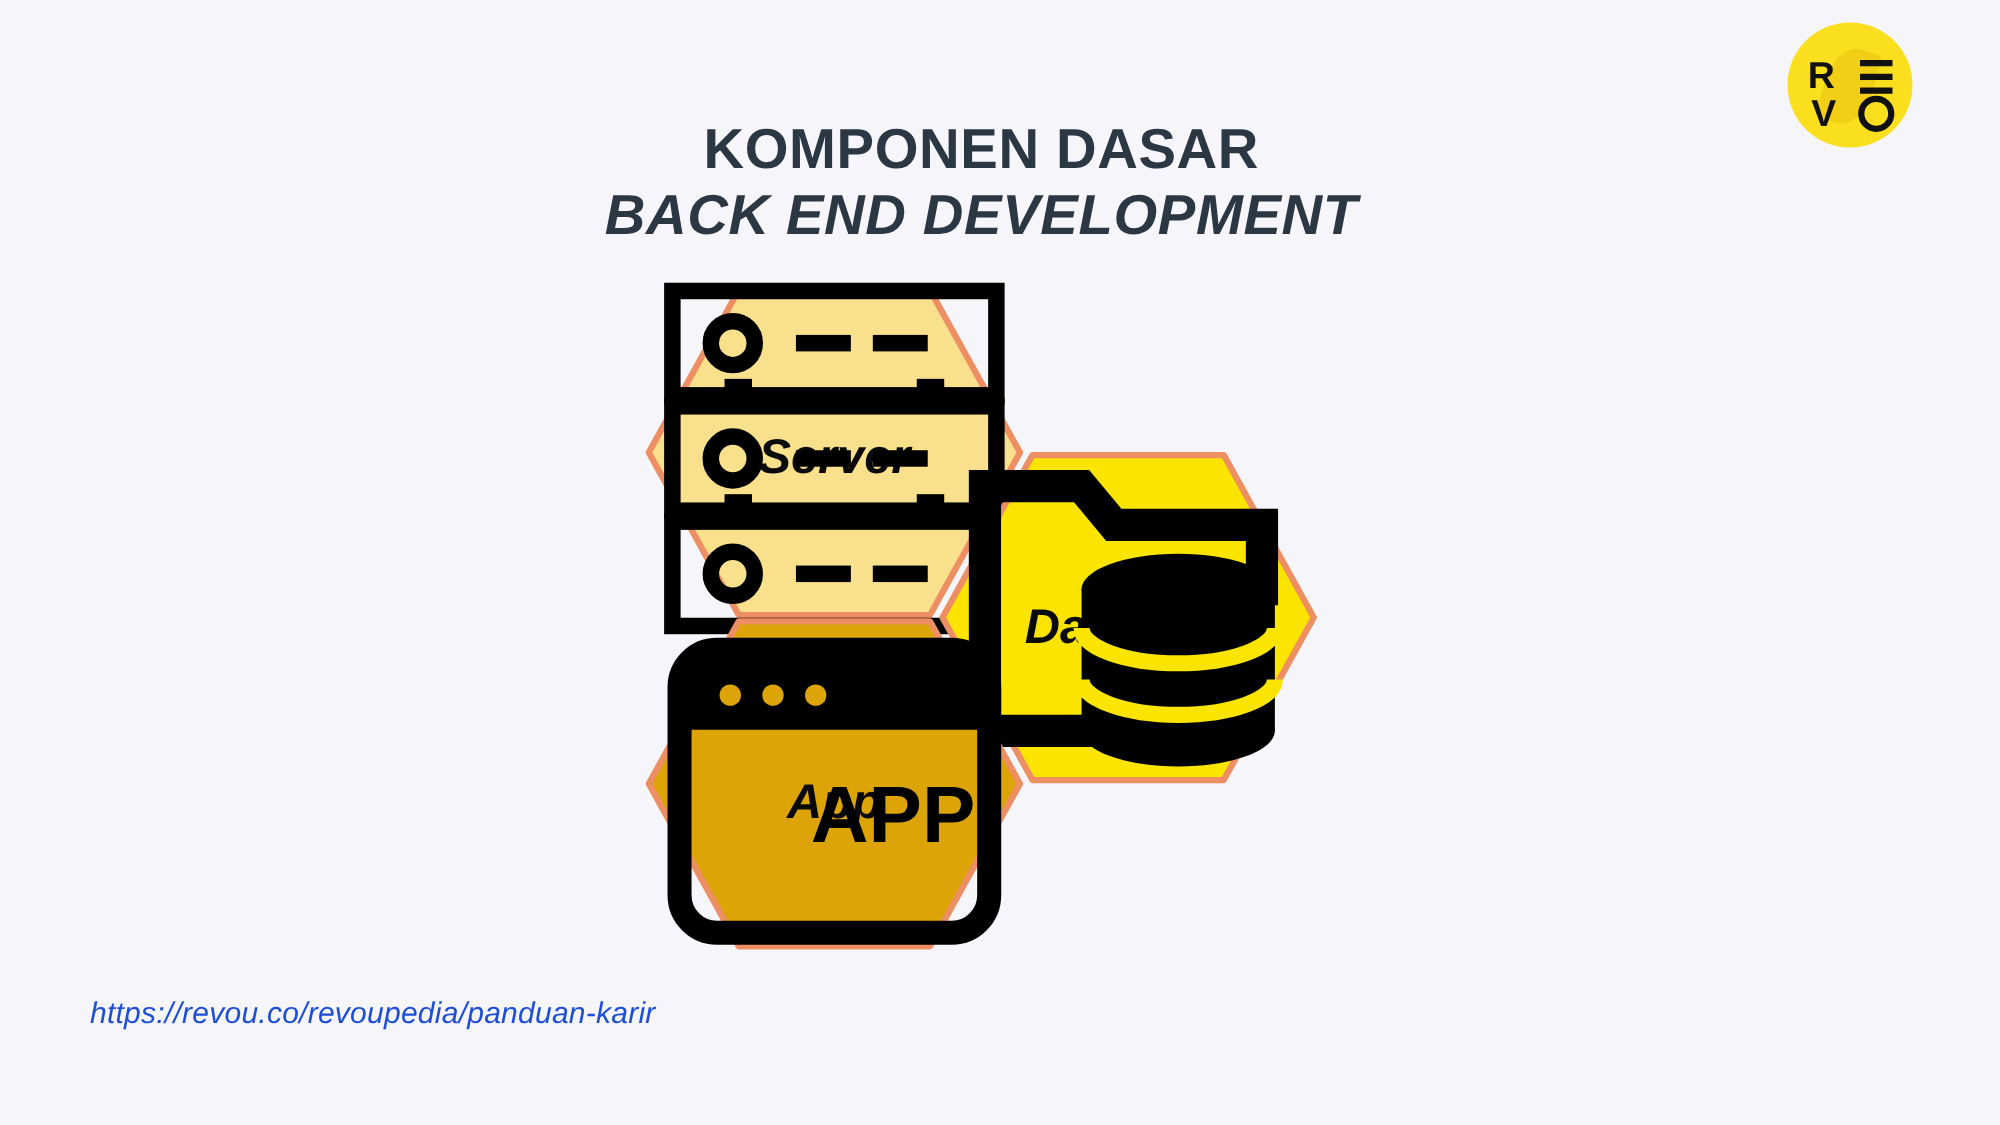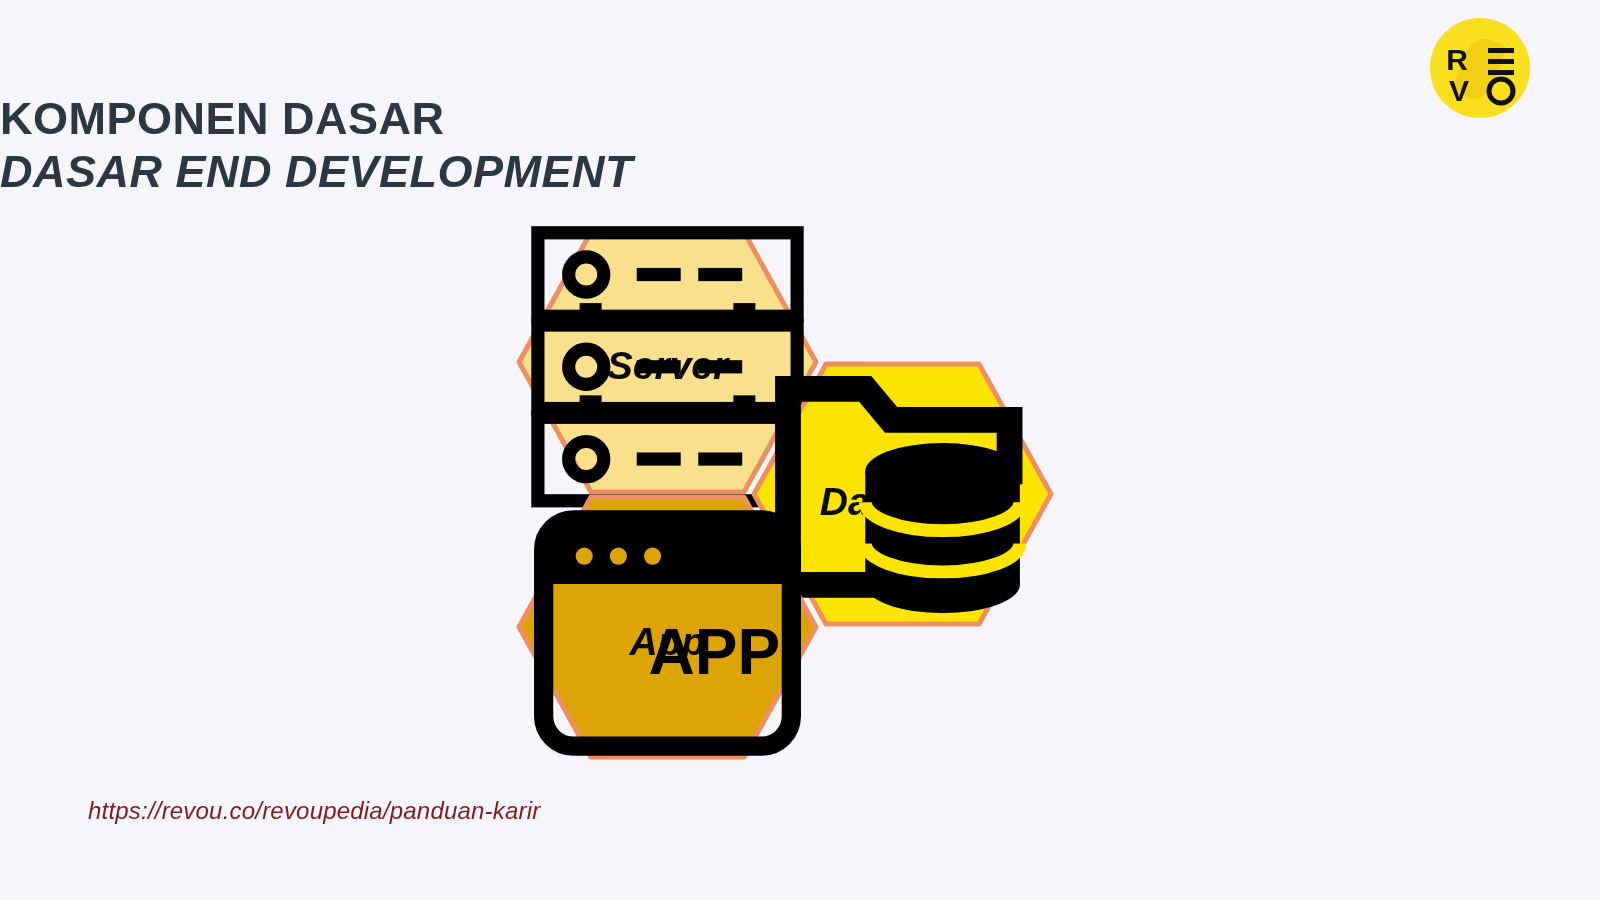--- a/index.html
+++ b/index.html
@@ -49,20 +49,21 @@
     position: absolute;
     inset: 0;
   }
 
   
   .title-block {
     position: absolute;
     left: 0;
     top: 96px;
     width: 1570px;
+    text-align: center;
     line-height: 1.04;
     color: #2b3742;
   }
   .title-line1 {
     font-size: 45px;
     font-weight: bold;
     letter-spacing: 0.5px;
     display: block;
   }
   .title-line2 {
@@ -121,25 +122,25 @@
   #hex-database .hex-content { transform: translate(4px, -2px); }
   #hex-app      .hex-content { transform: translateY(-2px); margin-top: 16px; }
 
   #hex-server   .hex-label { font-size: 39px; margin-top: 14px; }
   #hex-database .hex-label { font-size: 39px; margin-top: 18px; }
   #hex-app      .hex-label { font-size: 39px; margin-top: 16px; }
 
   
   .url-text {
     position: absolute;
-    left: 88px;
+    left: 72px;
     top: 797px;
     font-size: 24px;
     font-style: italic;
-    color: #7f1d1d;
+    color: #1d4ed8;
     letter-spacing: 0.2px;
     white-space: nowrap;
   }
 </style>
 </head>
 <body>
 
 <div id="stage">
 
   <div class="logo">
@@ -154,21 +155,21 @@
       <rect x="58" y="52" width="26" height="5" fill="#111111"></rect>
 
       <text x="29" y="83" font-family="Liberation Sans, sans-serif" font-size="30" font-weight="bold" fill="#111111" text-anchor="middle">V</text>
 
       <circle cx="71" cy="73" r="12" fill="none" stroke="#111111" stroke-width="5"></circle>
     </svg>
   </div>
 
   <div class="title-block">
     <span class="title-line1">KOMPONEN DASAR</span>
-    <span class="title-line2">DASAR END DEVELOPMENT</span>
+    <span class="title-line2">BACK END DEVELOPMENT</span>
   </div>
 
   <div class="hex-cluster">
 
     <div class="hex" id="hex-server">
       <svg viewBox="0 0 305 268" preserveAspectRatio="none">
         <polygon points="76,4 229,4 301,134 229,264 76,264 4,134" fill="#F9E08D" stroke="#EE8F63" stroke-width="5" stroke-linejoin="round"></polygon>
       </svg>
       <div class="hex-content">
         <svg class="hex-icon" width="128" height="122" viewBox="0 0 128 122">

